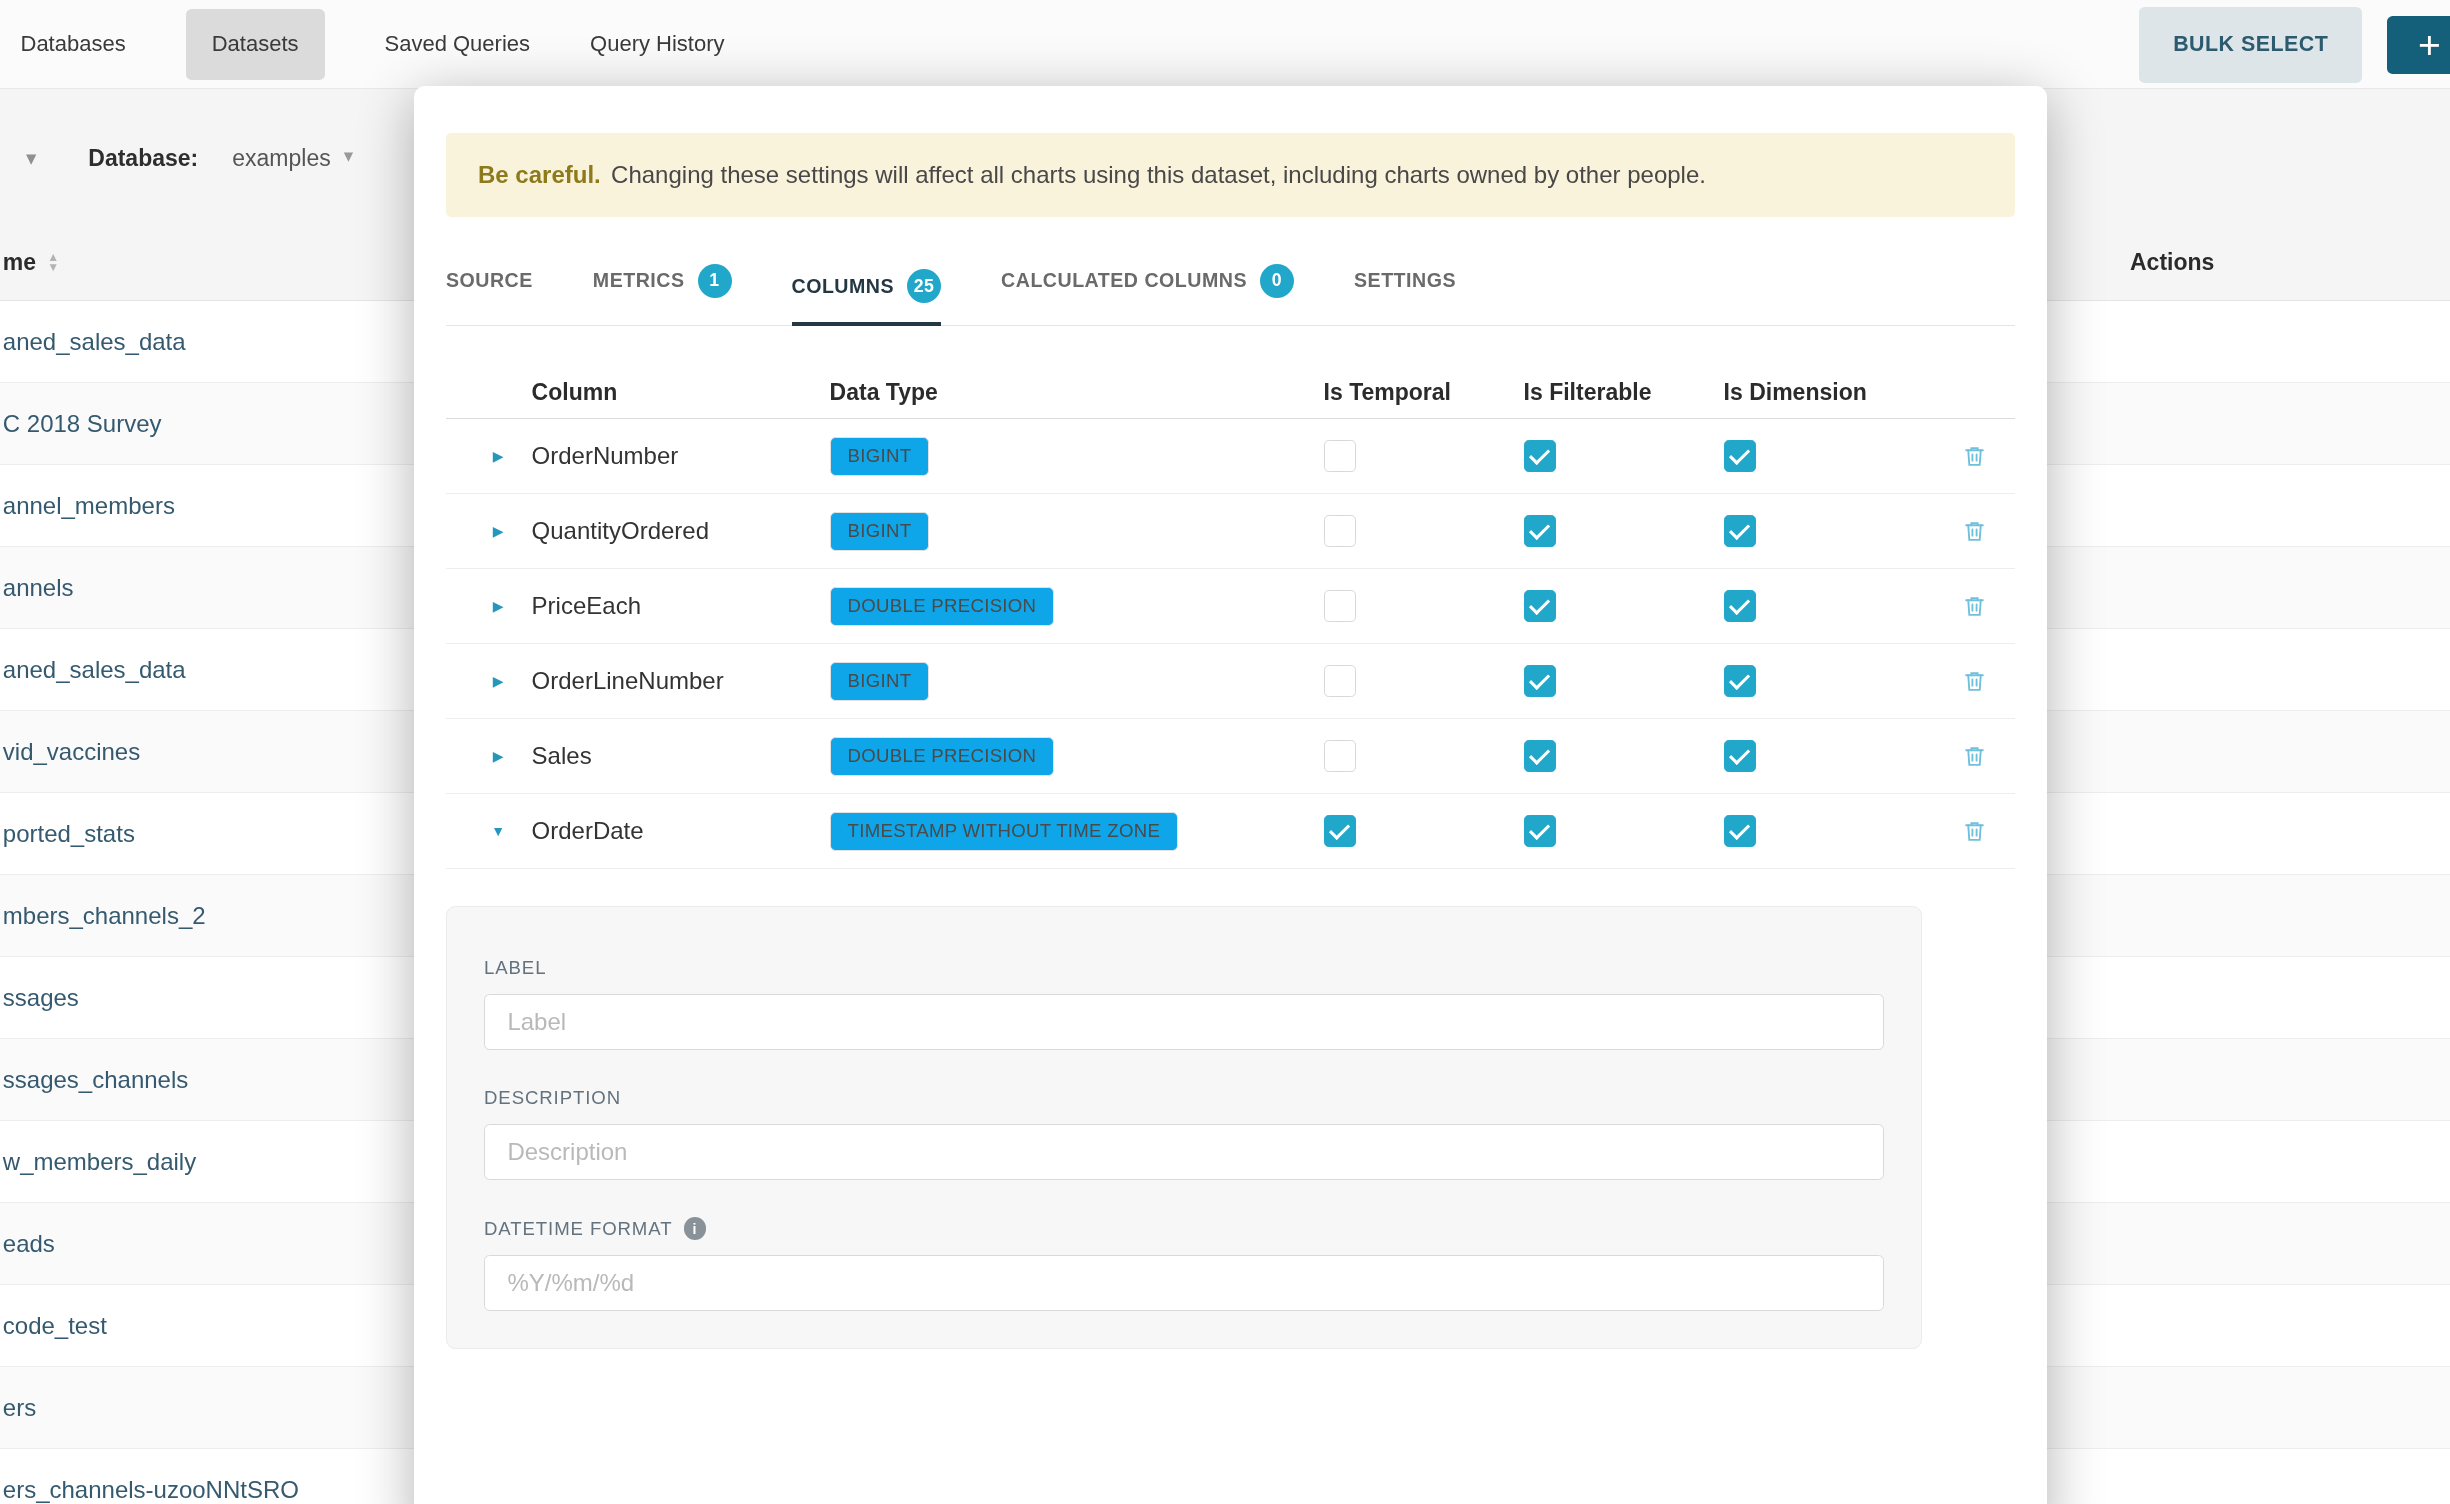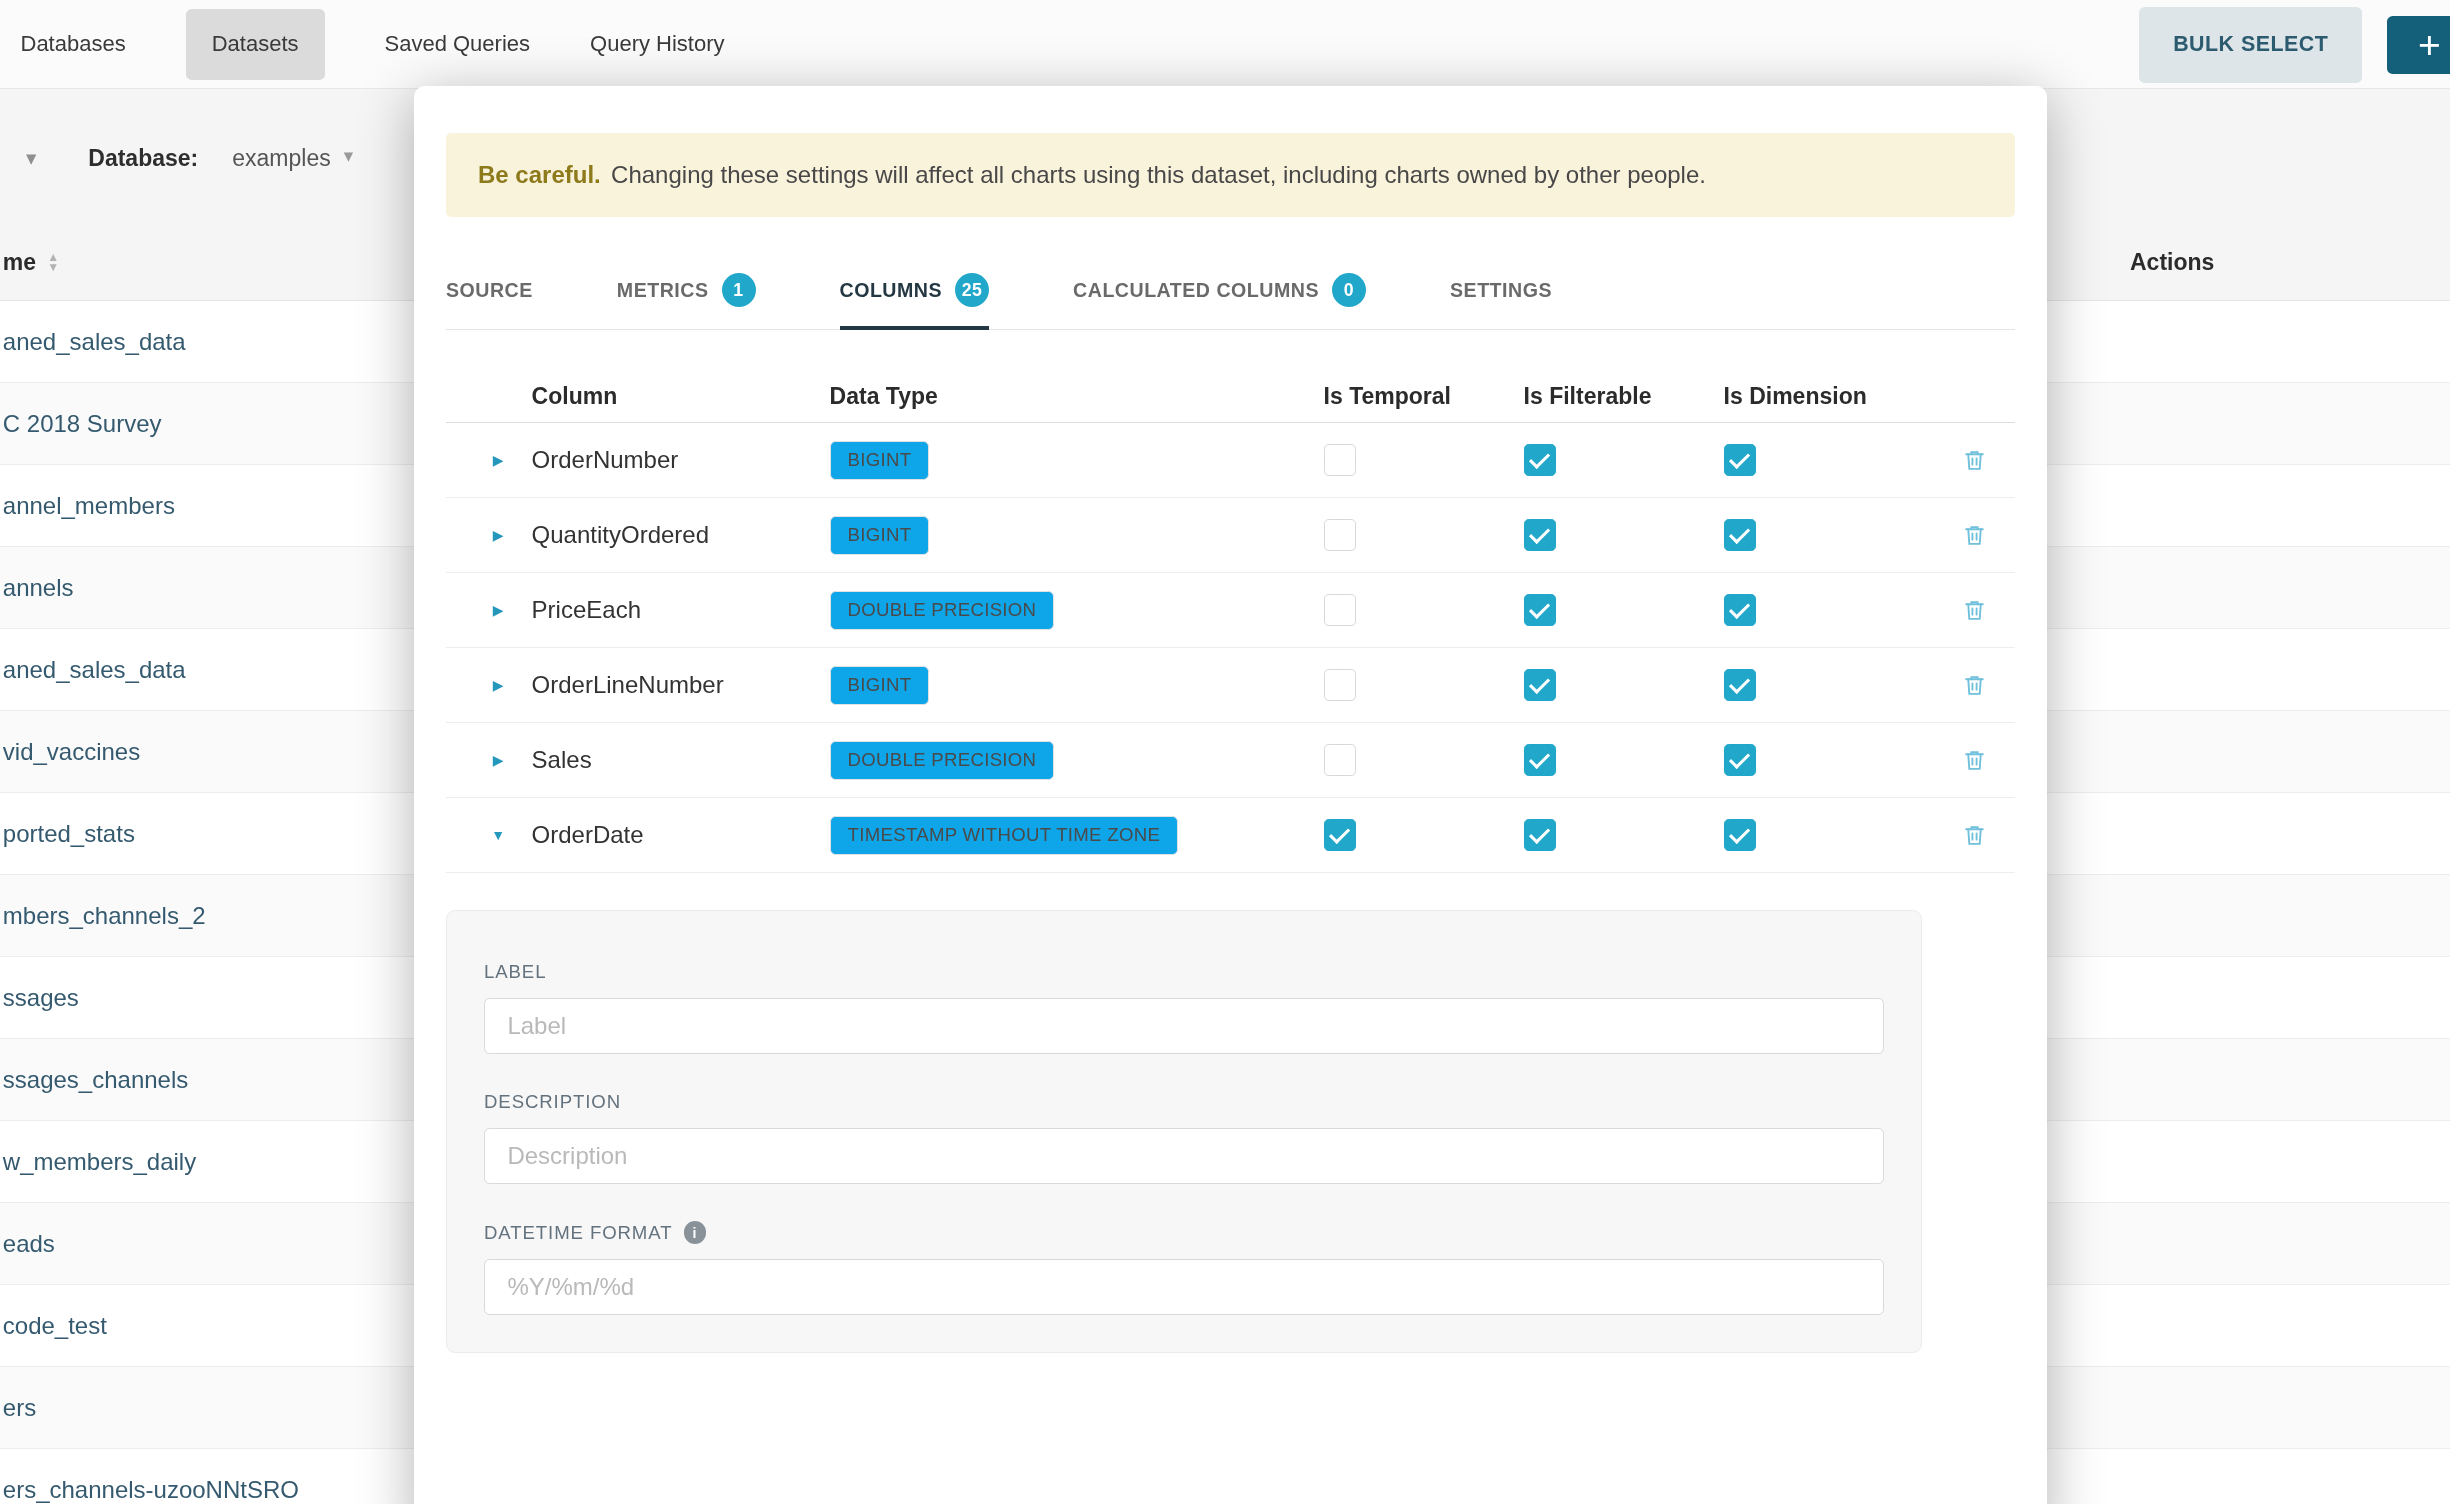--- a/index.html
+++ b/index.html
@@ -67,27 +67,27 @@
   .modal-title { font-size:32px; color:#222; font-weight:400; }
   .modal-title b { font-weight:700; }
   .close-x { font-size:32px; color:#777; cursor:pointer; line-height:1; }
 
   .banner {
     margin:47px 32px 0; background:#FAF3DC; border-radius:5px;
     padding:28px 32px; font-size:24px; color:#484848;
   }
   .banner b { color:#8D7A1B; font-weight:700; margin-right:3.7px; }
 
-  .tabs { margin:0 32px; display:flex; gap:84px; padding-top:56px; border-bottom:0.9px solid #E4E4E4; }
+  .tabs { margin:0 32px; display:flex; gap:60px; padding-top:41px; border-bottom:0.9px solid #E4E4E4; }
   .tab {
     display:flex; align-items:center; gap:13px; padding-bottom:22.4px;
     font-size:19.6px; font-weight:700; letter-spacing:0.5px; color:#6A6A6A;
     position:relative; cursor:pointer; white-space:nowrap;
   }
-  .tab.active { color:#233843; }
+  .tab.active { color:#233843;margin-top:11px; }
   .tab.active::after { content:""; position:absolute; left:0; right:0; bottom:-0.9px; height:4.7px; background:#233843; }
   .badge {
     min-width:34px; height:34px; border-radius:17.7px; background:var(--primary);
     color:#fff; font-size:17.7px; font-weight:700; padding:0 4.7px;
     display:inline-flex; align-items:center; justify-content:center;
   }
 
   .ctable { margin:41px 32px 0; }
   .chead, .crow {
     display:grid; grid-template-columns:67px 298px 494px 200px 200px 200px 1fr;

